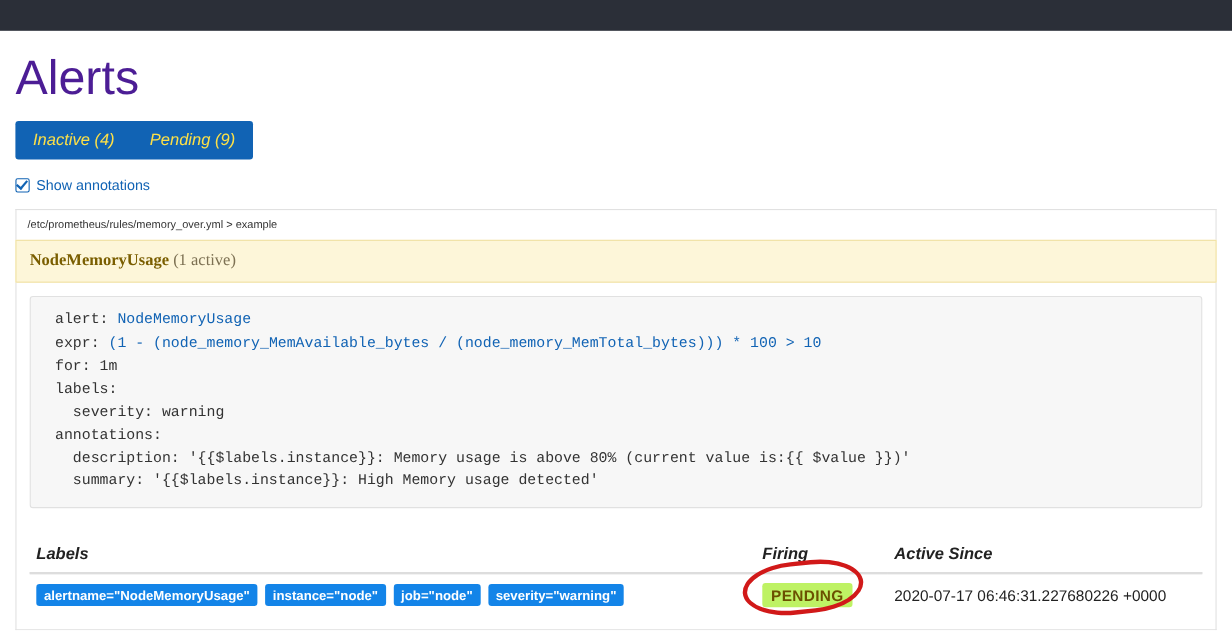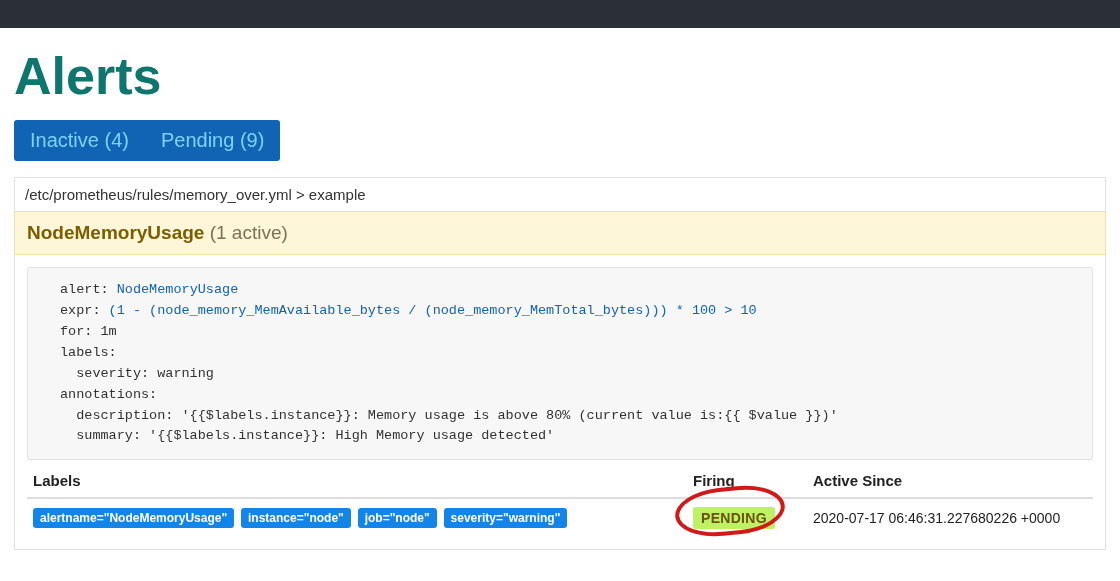--- a/index.html
+++ b/index.html
@@ -12,39 +12,40 @@
     }
     .topbar {
       background: #2b2f38;
       height: 28px;
       width: 100%;
     }
     .content {
       padding: 10px 14px 0 14px;
     }
     h1.page-title {
-      font-size: 52px;
-      font-weight: 700;
-      color: #0f766e;
+      font-size: 44px;
+      font-weight: 400;
+      color: #4c1d95;
       margin: 8px 0 14px 0;
     }
     .filter-tabs {
       display: inline-flex;
       background: #1163b4;
       border-radius: 3px;
       overflow: hidden;
       margin-bottom: 16px;
     }
     .filter-tab {
-      color: #7dd3fc;
+      color: #fde047;
       padding: 9px 16px;
-      font-size: 20px;
+      font-size: 15px;
       cursor: pointer;
       border: none;
       background: transparent;
+      font-style: italic;
     }
     .show-annotations {
       color: #1163b4;
       font-size: 13px;
       display: inline-flex;
       align-items: center;
       gap: 6px;
       cursor: pointer;
       margin-bottom: 14px;
     }
@@ -60,68 +61,70 @@
       left: 2px; top: -1px;
       width: 4px; height: 8px;
       border: solid #1163b4;
       border-width: 0 2px 2px 0;
       transform: rotate(40deg);
     }
     .rule-group-title {
       border: 1px solid #e1e1e1;
       border-bottom: none;
       padding: 8px 10px;
-      font-size: 15px;
+      font-size: 10px;
       color: #333;
       background: #fff;
     }
     .rule-header {
       background: #fdf6d9;
       border: 1px solid #f0e2a4;
       padding: 10px 12px;
-      font-size: 19px;
+      font-size: 15px;
+      font-family: Liberation Serif, serif;
     }
     .rule-header .rule-name {
       color: #7a5e00;
       font-weight: 700;
     }
     .rule-header .rule-count {
       color: #7d7153;
       font-weight: 400;
     }
     .rule-body {
       border: 1px solid #e1e1e1;
       border-top: none;
       padding: 12px;
     }
     .code-block {
       background: #f7f7f7;
       border: 1px solid #e1e1e1;
       border-radius: 3px;
-      padding: 12px 32px;
+      padding: 12px 22px;
       font-family: Consolas, "Courier New", monospace;
       font-size: 13.5px;
       line-height: 1.55;
       color: #333;
       white-space: pre;
       overflow: hidden;
-      margin-bottom: 4px;
+      margin-bottom: 25px;
     }
     .code-block .kw { color: #333; }
     .code-block .link { color: #1163b4; }
     .alerts-table {
       width: 100%;
       border-collapse: collapse;
     }
     .alerts-table th {
       text-align: left;
       font-weight: 700;
       font-size: 15px;
       padding: 8px 6px;
       border-bottom: 2px solid #ddd;
+      font-style: italic;
     }
     .alerts-table td {
       padding: 8px 6px;
       vertical-align: middle;
       font-size: 14px;
     }
     .label-chip {
       display: inline-block;
       background: #1384e8;
       color: #fff;
@@ -162,20 +165,26 @@
 <div class="topbar"></div>
 
 <div class="content">
   <h1 class="page-title">Alerts</h1>
 
   <div class="filter-tabs">
     <button class="filter-tab">Inactive (4)</button>
     <button class="filter-tab">Pending (9)</button>
   </div>
 
+  <div>
+    <span class="show-annotations">
+      <span class="cb"></span>
+      <span>Show annotations</span>
+    </span>
+  </div>
 
   <div class="rule-group-title">/etc/prometheus/rules/memory_over.yml &gt; example</div>
 
   <div class="rule-header">
     <span class="rule-name">NodeMemoryUsage</span>
     <span class="rule-count">(1 active)</span>
   </div>
 
   <div class="rule-body">
     <div class="code-block"><span class="kw">alert: </span><span class="link">NodeMemoryUsage</span>

